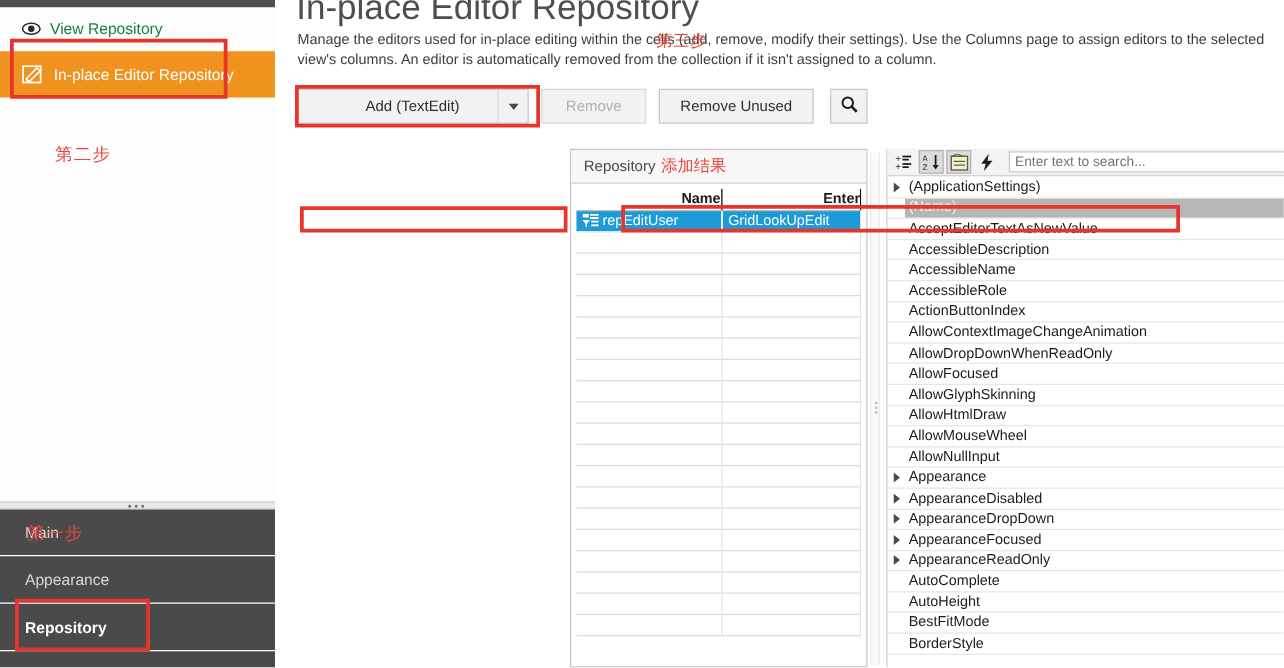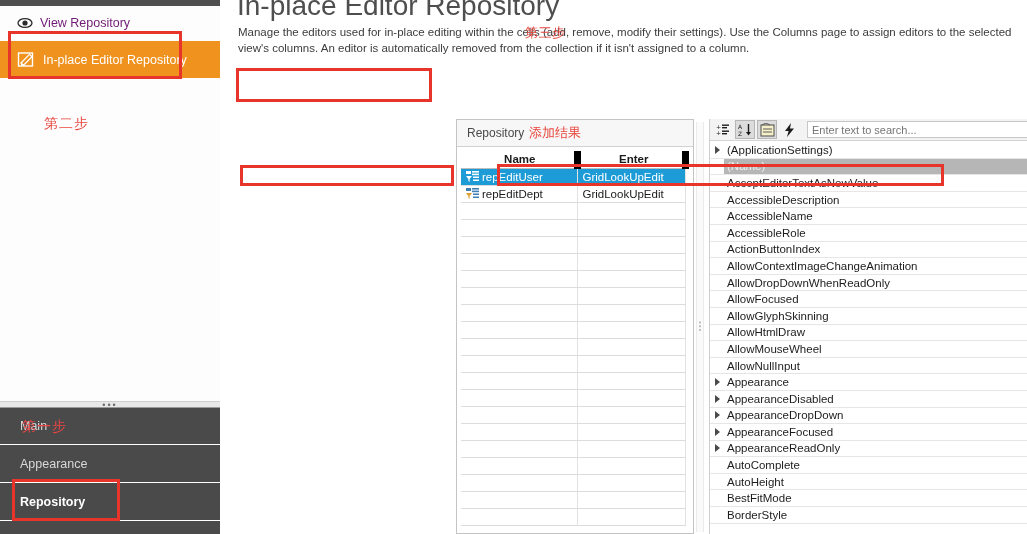--- a/index.html
+++ b/index.html
@@ -22,21 +22,21 @@
     position:absolute; left:0; top:0; width:220px; height:6px;
     background:#4f4f4f;
   }
   .sb-white-zone {
     position:absolute; left:0; top:6px; width:220px; height:398px;
     background:#fdfdfd;
   }
   .view-repo-item {
     position:absolute; left:0; top:10px; width:220px; height:26px;
     display:flex; align-items:center; padding-left:17px;
-    font-size:12.5px; color:#701a75;
+    font-size:12.5px; color:#15803d;
   }
   .eye-icon {
     width:16px; height:16px; margin-right:7px;
     display:inline-flex; align-items:center; justify-content:center;
   }
   .orange-item {
     position:absolute; left:0; top:41px; width:220px; height:37px;
     background:#f0921e;
     display:flex; align-items:center; padding-left:17px;
     font-size:12.5px; color:#ffffff;
@@ -138,22 +138,22 @@
     font-size:12px; color:#4a4a4a; position:relative;
   }
   .cn-add-result {
     position:absolute; left:72px; top:4px;
     font-size:13px; color:#e8453c; font-family:Liberation Mono, monospace;
   }
   .list-grid { position:absolute; left:4px; top:31px; right:4px; bottom:2px; overflow:hidden; }
   .grid-table { width:100%; border-collapse:collapse; table-layout:fixed; }
   .grid-table th {
     height:17px; font-size:11.5px; color:#1a1a1a; font-weight:bold;
-    text-align:center; padding:0 0 0 5px;
-    border-bottom:1px solid #bdbdbd; border-right:7px solid #000000;
+    text-align:right; padding:0 0 0 5px;
+    border-bottom:1px solid #bdbdbd; border-right:1px solid #000000;
     background:#ffffff;
   }
   .grid-table td {
     height:17px; font-size:11.5px; color:#1a1a1a;
     padding:0 0 0 5px; border-bottom:1px solid #dcdcdc; border-right:1px solid #e2e2e2;
     white-space:nowrap; overflow:hidden;
   }
   .grid-table tr.sel td { background:#1d9bd6; color:#ffffff; }
   .gcol-name { width:116px; }
   .cellwrap { display:flex; align-items:flex-end; }
@@ -255,20 +255,42 @@
 
   <div class="nav-item nav-partial"></div>
 </div>
 
 <div id="main">
 
   <div class="page-title">In-place Editor Repository</div>
   <div class="page-desc">Manage the editors used for in-place editing within the cells (add, remove, modify their settings). Use the Columns page to assign editors to the selected view's columns. An editor is automatically removed from the collection if it isn't assigned to a column.</div>
   <div class="cn-third-step">第三步</div>
 
+  <div class="toolbar">
+    <div class="tb-btn tb-add">
+      <span>Add (TextEdit)</span>
+      <span class="caret">
+          <span class="caret-glyph"></span>
+        </span>
+    </div>
+    <div class="tb-btn tb-remove">
+      <span>Remove</span>
+    </div>
+    <div class="tb-btn tb-unused">
+      <span>Remove Unused</span>
+    </div>
+    <div class="tb-btn tb-search">
+      <span>
+        <svg width="15" height="15" viewBox="0 0 15 15">
+            <circle cx="6.2" cy="6.2" r="4.2" fill="none" stroke="#1c1c1c" stroke-width="1.6"></circle>
+            <line x1="9.3" y1="9.3" x2="13.4" y2="13.4" stroke="#1c1c1c" stroke-width="2"></line>
+          </svg>
+      </span>
+    </div>
+  </div>
 
   <div class="list-panel">
     <div class="list-header">
       <span>Repository</span>
       <span class="cn-add-result">添加结果</span>
     </div>
     <div class="list-grid">
       <table class="grid-table">
         <thead>
           <tr>
@@ -282,36 +304,20 @@
                 <span class="cellwrap">
                   <svg class="row-icon" viewBox="0 0 13 12">
                     <rect x="0" y="0" width="5" height="3" fill="#ffffff"></rect>
                     <rect x="6" y="0" width="7" height="1.6" fill="#ffffff"></rect>
                     <rect x="6" y="2.6" width="7" height="1.6" fill="#ffffff"></rect>
                     <path d="M0 5 L6 5 L3.6 8 L3.6 11 L2.4 10 L2.4 8 Z" fill="#ffffff"></path>
                     <rect x="7" y="5.5" width="6" height="1.5" fill="#ffffff"></rect>
                     <rect x="7" y="8.5" width="6" height="1.5" fill="#ffffff"></rect>
                   </svg>
                   <span>repEditUser</span>
-                </span>
-              </td>
-              <td><span>GridLookUpEdit</span></td>
-            </tr>
-            <tr>
-              <td class="gcol-name">
-                <span class="cellwrap">
-                  <svg class="row-icon" viewBox="0 0 13 12">
-                    <rect x="0" y="0" width="5" height="3" fill="#3e7fb5"></rect>
-                    <rect x="6" y="0" width="7" height="1.6" fill="#3e7fb5"></rect>
-                    <rect x="6" y="2.6" width="7" height="1.6" fill="#3e7fb5"></rect>
-                    <path d="M0 5 L6 5 L3.6 8 L3.6 11 L2.4 10 L2.4 8 Z" fill="#e0a030"></path>
-                    <rect x="7" y="5.5" width="6" height="1.5" fill="#3e7fb5"></rect>
-                    <rect x="7" y="8.5" width="6" height="1.5" fill="#3e7fb5"></rect>
-                  </svg>
-                  <span>repEditDept</span>
                 </span>
               </td>
               <td><span>GridLookUpEdit</span></td>
             </tr>
             <tr>
               <td class="gcol-name"></td>
               <td></td>
             </tr>
             <tr>
               <td class="gcol-name"></td>

